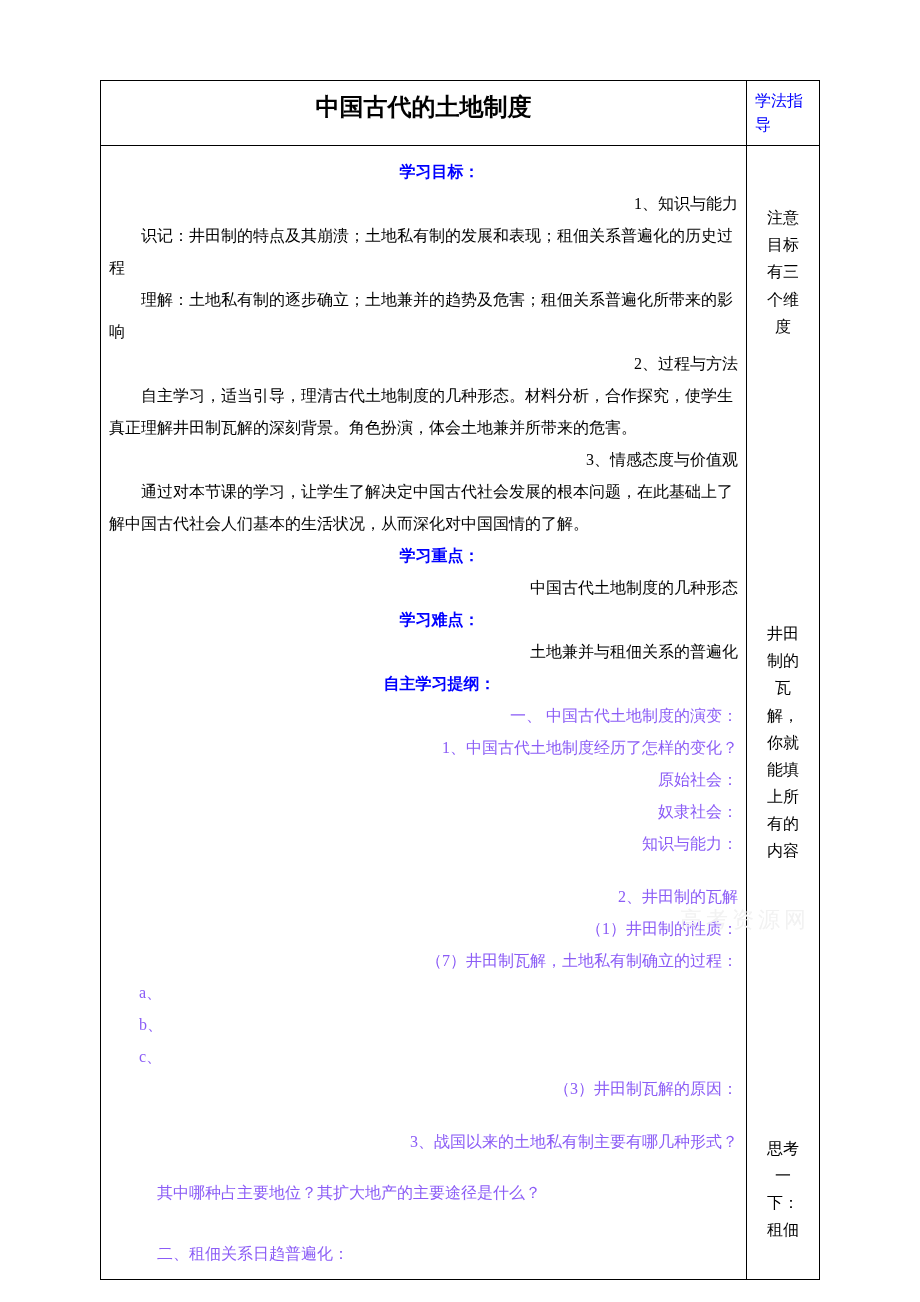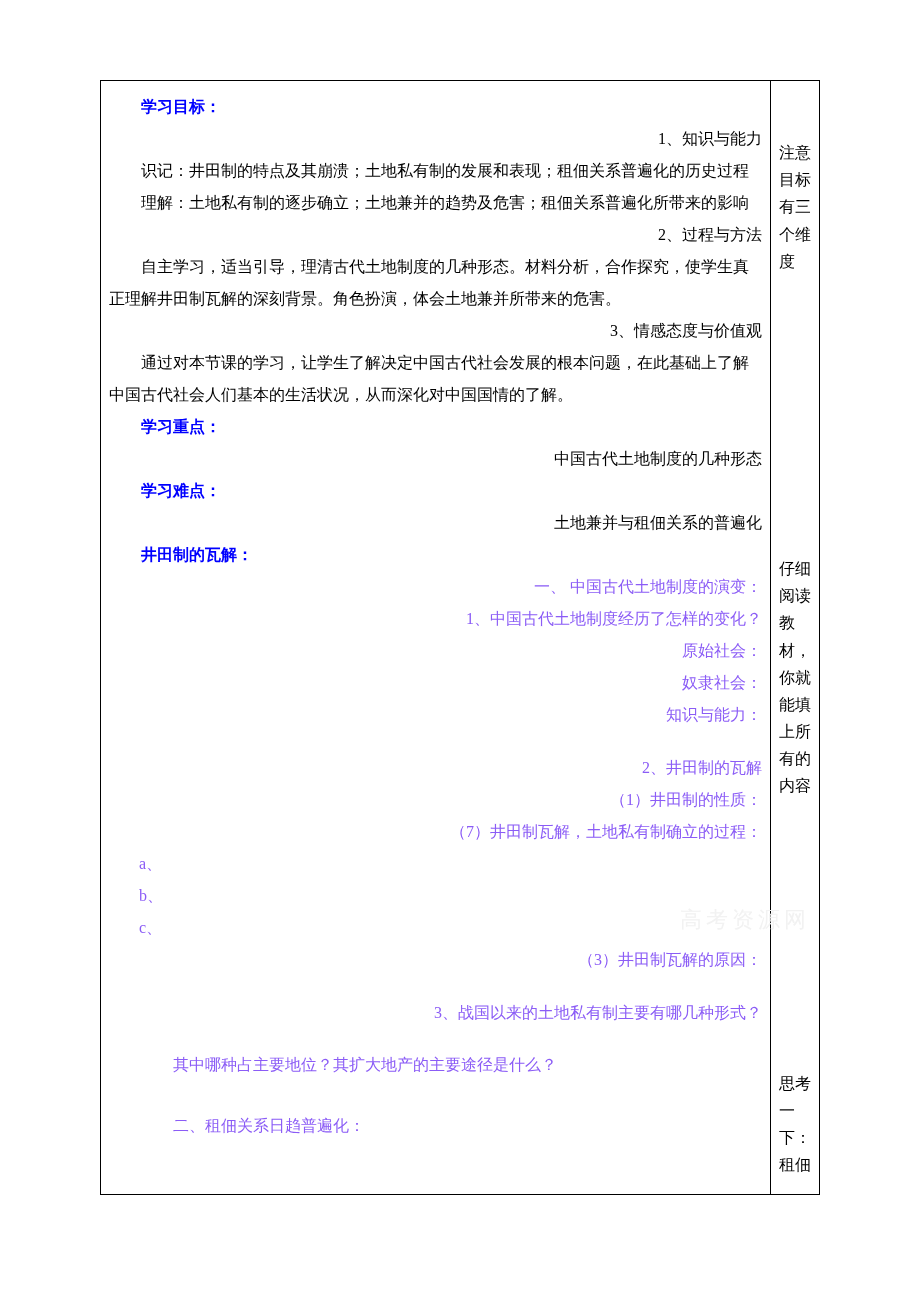--- a/index.html
+++ b/index.html
@@ -40,49 +40,51 @@
       line-height: 1.5;
       color: #0000ff;
       font-size: 16px;
       text-align: left;
     }
     .main-cell {
       padding: 10px 8px 8px 8px;
     }
     .guide-cell {
       width: 48px;
-      padding: 8px 8px;
+      padding: 8px 20px;
       line-height: 1.7;
       font-size: 16px;
-      text-align: left;
+      text-align: center;
     }
     .guide-block {
       margin-bottom: 8px;
     }
     .section-heading {
       color: #0000ff;
       font-weight: bold;
       margin-left: 32px;
       line-height: 2;
+      text-align: center;
     }
     .blue-text {
       color: #8b5cf6;
     }
     .body-line {
       line-height: 2;
     }
     .indent-first {
       text-indent: 32px;
     }
     .indent-32 {
       margin-left: 36px;
       text-align: right;
     }
     .indent-64 {
-      margin-left: 64px;
+      margin-left: 48px;
+      font-family: Liberation Mono, monospace;
     }
     .indent-30 {
       margin-left: 30px;
     }
     .empty-line {
       height: 1.3em;
     }
     .spacer-small {
       height: 0.5em;
     }
@@ -107,20 +109,28 @@
       text-align: center;
     }
   </style>
 </head>
 <body>
 
 <div class="watermark">高考资源网</div>
 
 <table class="outer-table">
   <tbody>
+      <tr>
+    <td class="title-cell">
+      <h1>中国古代的土地制度</h1>
+    </td>
+    <td class="guide-header">
+      <div>学法指导</div>
+    </td>
+  </tr>
   <tr>
     <td class="main-cell">
 
       <div class="section-heading">学习目标：</div>
 
       <div class="body-line indent-32">1、知识与能力</div>
       <div class="body-line indent-first">识记：井田制的特点及其崩溃；土地私有制的发展和表现；租佃关系普遍化的历史过程</div>
       <div class="body-line indent-first">理解：土地私有制的逐步确立；土地兼并的趋势及危害；租佃关系普遍化所带来的影响</div>
 
       <div class="body-line indent-32">2、过程与方法</div>
@@ -128,21 +138,21 @@
 
       <div class="body-line indent-32">3、情感态度与价值观</div>
       <div class="body-line indent-first">通过对本节课的学习，让学生了解决定中国古代社会发展的根本问题，在此基础上了解中国古代社会人们基本的生活状况，从而深化对中国国情的了解。</div>
 
       <div class="section-heading">学习重点：</div>
       <div class="body-line indent-32">中国古代土地制度的几种形态</div>
 
       <div class="section-heading">学习难点：</div>
       <div class="body-line indent-32">土地兼并与租佃关系的普遍化</div>
 
-      <div class="section-heading">井田制的瓦解：</div>
+      <div class="section-heading">自主学习提纲：</div>
 
       <div class="body-line indent-32 blue-text">一、 中国古代土地制度的演变：</div>
       <div class="body-line indent-32 blue-text">1、中国古代土地制度经历了怎样的变化？</div>
       <div class="body-line indent-32 blue-text">原始社会：</div>
       <div class="body-line indent-32 blue-text">奴隶社会：</div>
       <div class="body-line indent-32 blue-text">知识与能力：</div>
 
       <div class="empty-line"></div>
 
       <div class="body-line indent-32 blue-text">2、井田制的瓦解</div>
@@ -162,18 +172,18 @@
       <div class="body-line indent-64 blue-text">其中哪种占主要地位？其扩大地产的主要途径是什么？</div>
 
       <div class="empty-line"></div>
       <div class="spacer-small"></div>
 
       <div class="body-line indent-64 blue-text">二、租佃关系日趋普遍化：</div>
 
     </td>
     <td class="guide-cell">
       <div class="guide-block guide-note1">注意目标有三个维度</div>
-      <div class="guide-block guide-note2">仔细阅读教材，你就能填上所有的内容</div>
+      <div class="guide-block guide-note2">井田制的瓦解，你就能填上所有的内容</div>
       <div class="guide-block guide-note3">思考一下：租佃</div>
     </td>
   </tr>
 </tbody>
   </table>
 
 </body></html>

